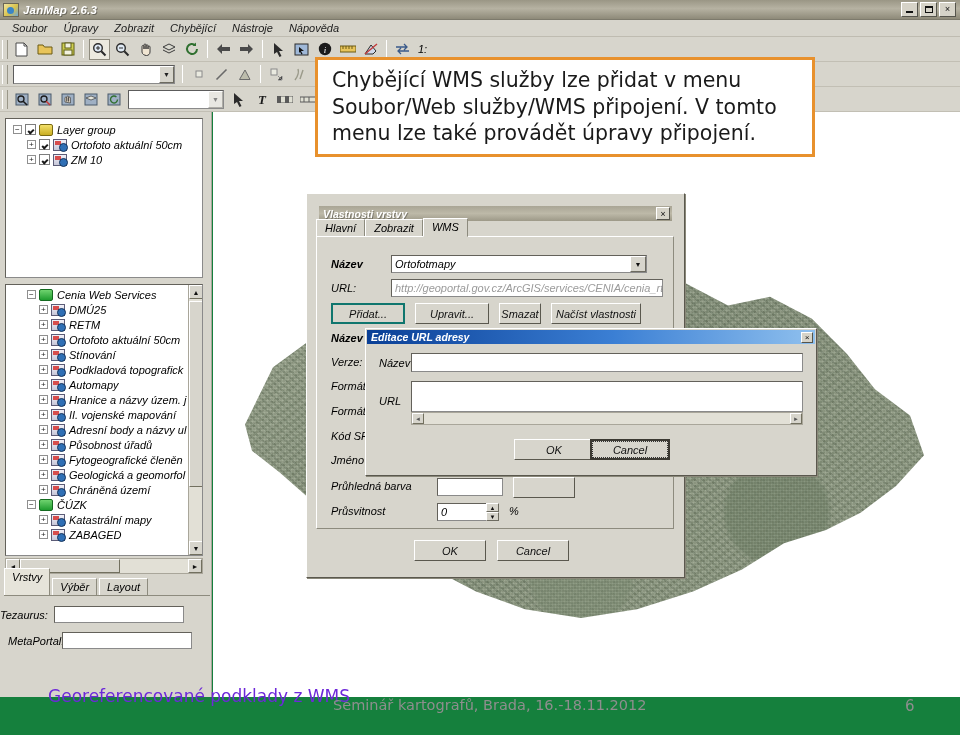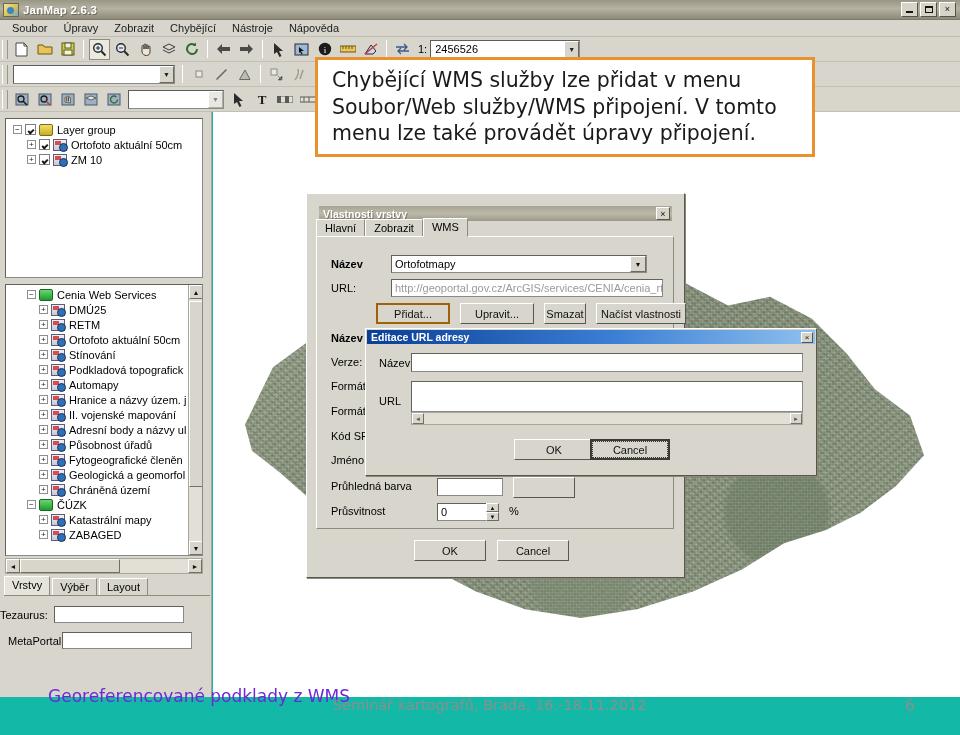--- a/index.html
+++ b/index.html
@@ -7,21 +7,22 @@
   html, body { margin:0; padding:0; }
   body {
     width:960px; height:735px; overflow:hidden; position:relative;
     background:#ffffff;
     font-family:"Liberation Sans", sans-serif;
     font-size:11px; color:#000;
   }
   
   #app {
     position:absolute; left:0; top:0; width:960px; height:735px;
-    background:#14b8a6;
+    background:#15803d;
+    font-style:italic;
   }
   
   .titlebar {
     position:absolute; left:0; top:0; width:960px; height:20px;
     background:linear-gradient(to bottom,#9a9685 0%,#b6b2a2 45%,#8e8a79 100%);
     border-bottom:1px solid #7d7a6c;
     display:flex; align-items:center;
   }
   .tb-icon {
     width:16px; height:14px; margin:0 4px 0 3px; flex:none;
@@ -140,21 +141,21 @@
   }
   .hthumb { height:14px; background:#d7d5cc;
     border:1px solid #fff; border-right-color:#72705f; border-bottom-color:#72705f; }
   
   .ltabs { position:absolute; left:4px; top:464px; width:206px; height:20px; display:flex; align-items:flex-end; }
   .ltab {
     height:18px; padding:2px 7px 0 7px; font-size:11px; background:#d7d5cc;
     border:1px solid #fff; border-right-color:#8d8b7e; border-bottom:none;
     margin-right:2px;
   }
-  .ltab.active { background:#e6e4da; height:20px; font-weight:normal; }
+  .ltab.active { background:#e6e4da; height:28px; font-weight:normal; }
   .ltabs-line { position:absolute; left:4px; top:483px; width:206px; height:1px; background:#8d8b7e; }
   
   .fldrow { position:absolute; display:flex; align-items:center; font-size:11px; }
   .fldrow .lab { width:54px; }
   .fldrow .inp {
     width:130px; height:17px; background:#fff;
     border:1px solid #8a8a8a; border-top-color:#63615a; border-left-color:#63615a;
   }
   
   .maparea {
@@ -240,21 +241,21 @@
     width:16px; height:16px; background:#d7d5cc; border:1px solid #fff;
     border-right-color:#6d6b60; border-bottom-color:#6d6b60;
     display:flex; align-items:center; justify-content:center; font-size:7px; color:#111; flex:none;
   }
   .btn {
     height:21px; background:#d7d5cc; border:1px solid #fff;
     border-right-color:#5a584e; border-bottom-color:#5a584e;
     display:flex; align-items:center; justify-content:center;
     font-size:11px; white-space:nowrap; padding:0 6px; color:#111;
   }
-  .btn.default { border:2px solid #a16207;margin-left:45px; }
+  .btn.default { border:2px solid #0f766e; }
   .btn.focus { outline:1px dotted #333; outline-offset:-3px; }
   .spin { display:flex; flex-direction:column; margin-left:-1px; }
   .spin div {
     width:13px; height:9px; background:#d7d5cc; border:1px solid #fff;
     border-right-color:#6d6b60; border-bottom-color:#6d6b60;
     display:flex; align-items:center; justify-content:center; font-size:6px; color:#111;
   }
   
   #dlg-url {
     position:absolute; left:365px; top:328px; width:452px; height:148px;
@@ -423,24 +424,20 @@
           <path d="M2 11 14 1" stroke="#c23a3a" stroke-width="1.4"></path>
         </svg>
     </div>
     <div class="tsep"></div>
     <div class="tbtn">
       <svg width="15" height="12" viewBox="0 0 15 12">
           <path d="M1 4h11M9 1l3 3-3 3M14 8H3M6 5l-3 3 3 3" fill="none" stroke="#3a5a8a" stroke-width="1.3"></path>
         </svg>
     </div>
     <div style="font-size:11px; margin-left:4px;">1:</div>
-    <div class="combo" style="width:150px;">
-      <div class="cval">2456526</div>
-      <div class="carr">▼</div>
-    </div>
   </div>
 
   <div class="toolbar" id="tb2">
     <div class="grip"></div>
     <div class="combo" style="width:162px;">
       <div class="cval"></div>
       <div class="carr">▼</div>
     </div>
     <div class="tsep"></div>
     <div class="tbtn">

